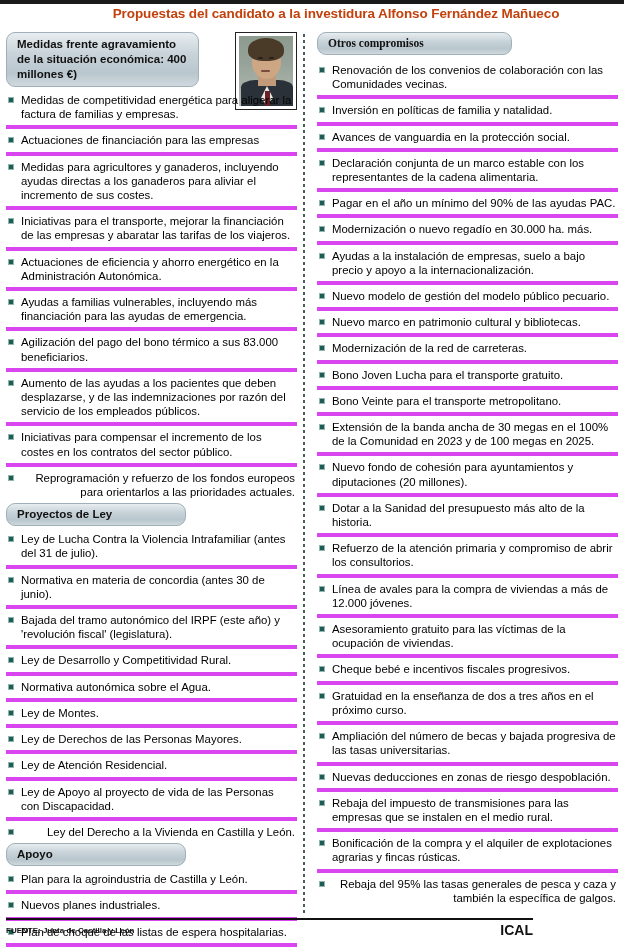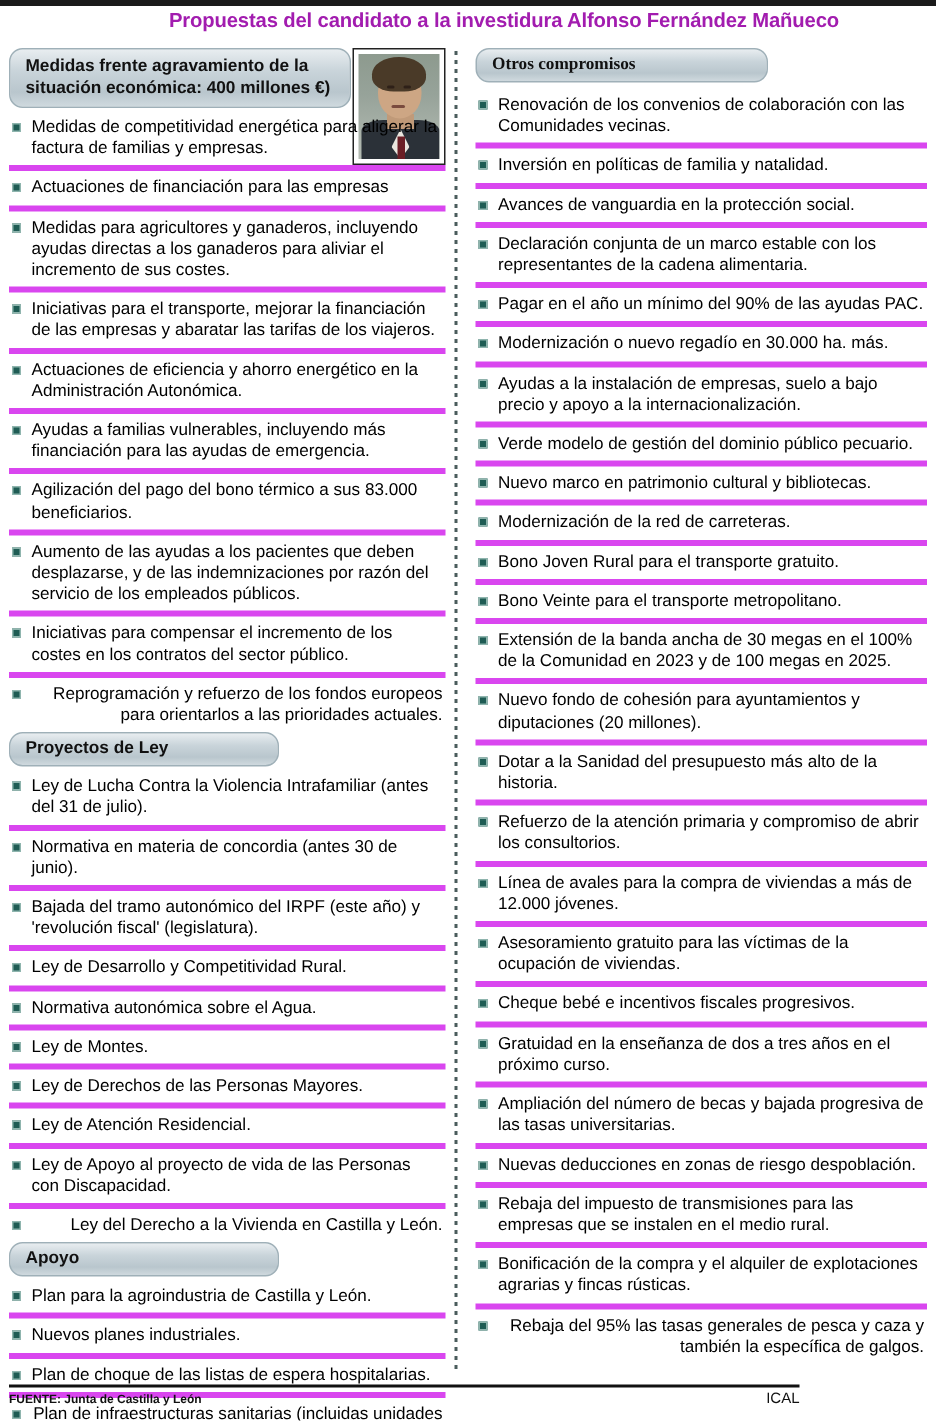--- a/index.html
+++ b/index.html
@@ -21,21 +21,21 @@
     background: #1a1a1a;
   }
   .page-title {
     position: absolute;
     left: 0; top: 6px;
     width: 624px;
     text-align: center;
     font-size: 13.5px;
     font-weight: bold;
     letter-spacing: -0.1px;
-    color: #a21caf;
+    color: #c2410c;
     padding-left: 48px;
   }
   .columns {
     position: absolute;
     left: 0; top: 32px;
     width: 624px;
     height: 888px;
     display: flex;
   }
   .col-left {
@@ -71,21 +71,21 @@
     background: linear-gradient(to bottom, #e8edf0 0%, #c9d4da 38%, #b9c6cd 75%, #cfd9de 100%);
     border: 1px solid #9fb0b8;
     line-height: 15px;
     display: block;
   }
   .sec-head.narrow { width: 180px; }
   .sec-head.right { width: 195px; margin-bottom: 4px; font-family: Liberation Serif, serif; }
   .sec-head .inner { display:block; }
 
   
-  .sec-head.first { width: 228px; padding-top: 4px; padding-bottom: 4px; }
+  .sec-head.first { width: 193px; padding-top: 4px; padding-bottom: 4px; }
 
   ul.items { list-style: none; margin: 0; padding: 0; }
   ul.items li {
     position: relative;
     padding: 4px 2px 4px 15px;
     font-size: 11.4px;
     line-height: 14.2px;
     border-bottom: 4px solid #d946ef;
     color: #000;
   }
@@ -172,21 +172,21 @@
   }
   .footer-row {
     display: flex;
     justify-content: space-between;
     align-items: center;
     font-size: 8px;
     font-weight: bold;
     color: #111;
   }
   .footer-source { font-weight: bold; font-size: 8px; }
-  .footer-credit { font-weight: normal; font-size: 10px; }
+  .footer-credit { font-weight: bold; font-size: 14px; }
 </style>
 </head>
 <body>
 
 <div class="top-bar"></div>
 
 <div class="page-title">Propuestas del candidato a la investidura Alfonso Fernández Mañueco</div>
 
 <div class="columns">
 
@@ -261,24 +261,24 @@
       <span class="inner">Otros compromisos</span>
     </div>
     <ul class="items">
       <li><span class="bullet"></span><span>Renovación de los convenios de colaboración con las Comunidades vecinas.</span></li>
       <li><span class="bullet"></span><span>Inversión en políticas de familia y natalidad.</span></li>
       <li><span class="bullet"></span><span>Avances de vanguardia en la protección social.</span></li>
       <li><span class="bullet"></span><span>Declaración conjunta de un marco estable con los representantes de la cadena alimentaria.</span></li>
       <li><span class="bullet"></span><span>Pagar en el año un mínimo del 90% de las ayudas PAC.</span></li>
       <li><span class="bullet"></span><span>Modernización o nuevo regadío en 30.000 ha. más.</span></li>
       <li><span class="bullet"></span><span>Ayudas a la instalación de empresas, suelo a bajo precio y apoyo a la internacionalización.</span></li>
-      <li><span class="bullet"></span><span>Verde modelo de gestión del dominio público pecuario.</span></li>
+      <li><span class="bullet"></span><span>Nuevo modelo de gestión del modelo público pecuario.</span></li>
       <li><span class="bullet"></span><span>Nuevo marco en patrimonio cultural y bibliotecas.</span></li>
       <li><span class="bullet"></span><span>Modernización de la red de carreteras.</span></li>
-      <li><span class="bullet"></span><span>Bono Joven Rural para el transporte gratuito.</span></li>
+      <li><span class="bullet"></span><span>Bono Joven Lucha para el transporte gratuito.</span></li>
       <li><span class="bullet"></span><span>Bono Veinte para el transporte metropolitano.</span></li>
       <li><span class="bullet"></span><span>Extensión de la banda ancha de 30 megas en el 100% de la Comunidad en 2023 y de 100 megas en 2025.</span></li>
       <li><span class="bullet"></span><span>Nuevo fondo de cohesión para ayuntamientos y diputaciones (20 millones).</span></li>
       <li><span class="bullet"></span><span>Dotar a la Sanidad del presupuesto más alto de la historia.</span></li>
       <li><span class="bullet"></span><span>Refuerzo de la atención primaria y compromiso de abrir los consultorios.</span></li>
       <li><span class="bullet"></span><span>Línea de avales para la compra de viviendas a más de 12.000 jóvenes.</span></li>
       <li><span class="bullet"></span><span>Asesoramiento gratuito para las víctimas de la ocupación de viviendas.</span></li>
       <li><span class="bullet"></span><span>Cheque bebé e incentivos fiscales progresivos.</span></li>
       <li><span class="bullet"></span><span>Gratuidad en la enseñanza de dos a tres años en el próximo curso.</span></li>
       <li><span class="bullet"></span><span>Ampliación del número de becas y bajada progresiva de las tasas universitarias.</span></li>

